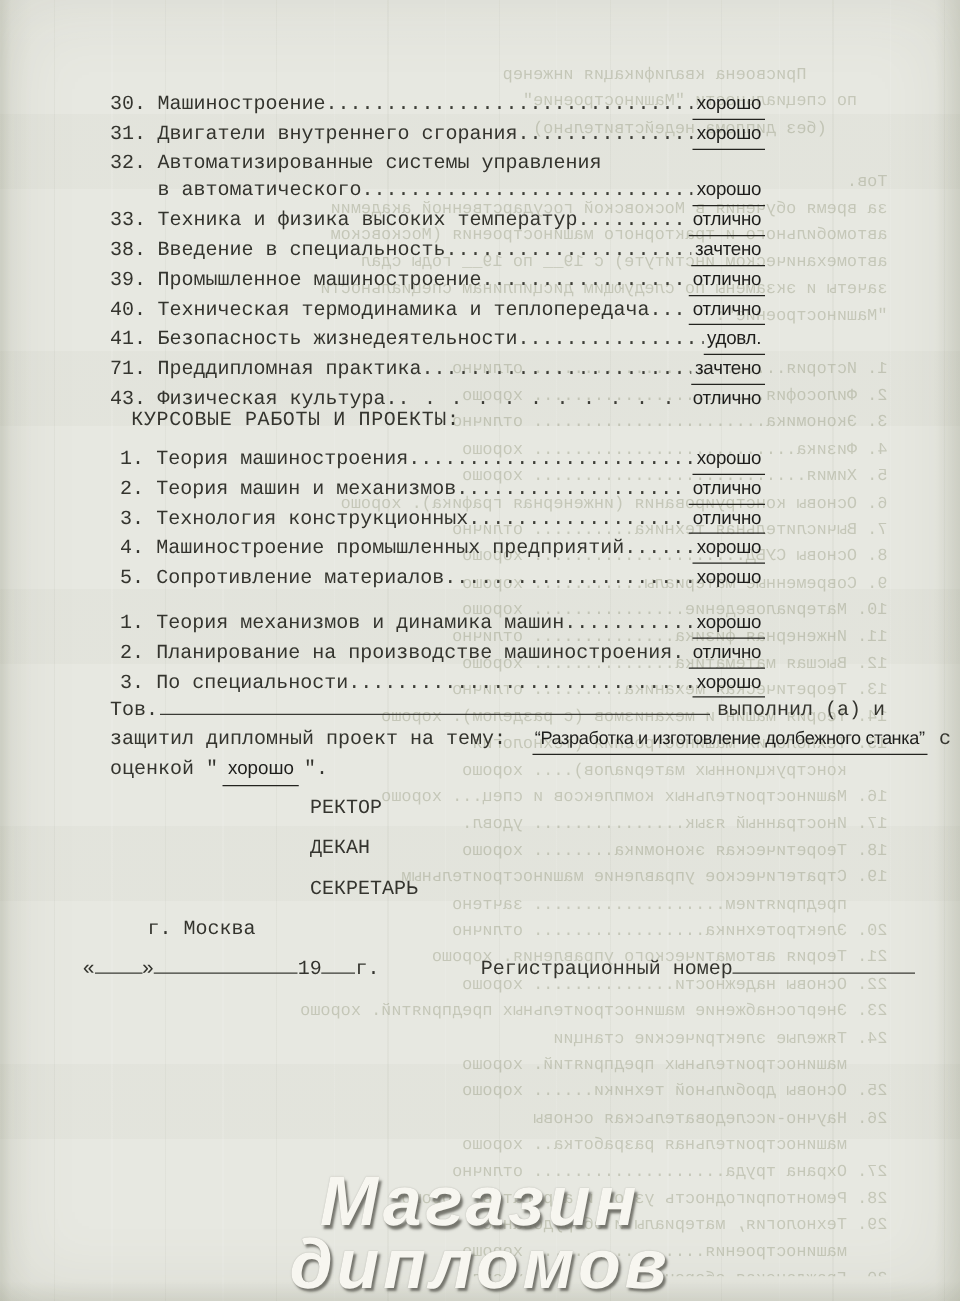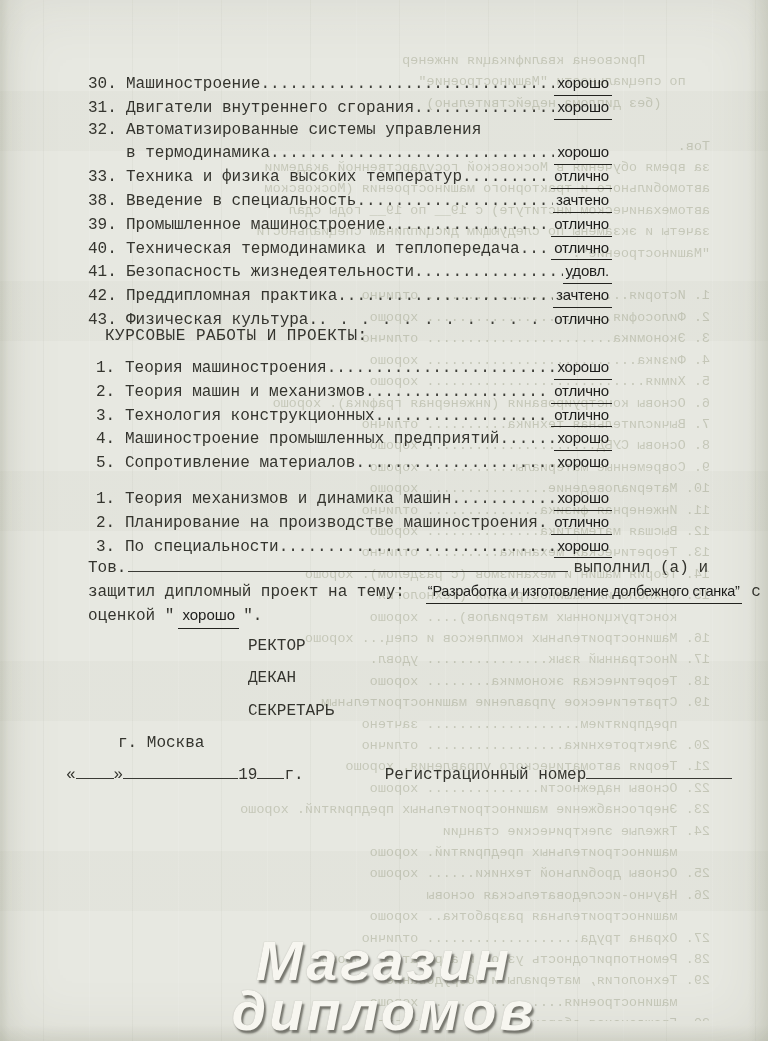--- a/index.html
+++ b/index.html
@@ -98,21 +98,21 @@
         <span class="name">Двигатели внутреннего сгорания</span>
         <span class="leader"></span>
         <span class="grade u">хорошо</span>
       </div>
       <div class="row">
         <span class="num">32.</span>
         <span class="name">Автоматизированные системы управления</span>
       </div>
       <div class="row">
         <span class="num"></span>
-        <span class="name">в термодинамика</span>
+        <span class="name">в автоматического</span>
         <span class="leader"></span>
         <span class="grade u">хорошо</span>
       </div>
       <div class="row">
         <span class="num">33.</span>
         <span class="name">Техника и физика высоких температур</span>
         <span class="leader"></span>
         <span class="grade u">отлично</span>
       </div>
       <div class="row">
@@ -133,21 +133,21 @@
         <span class="leader"></span>
         <span class="grade u">отлично</span>
       </div>
       <div class="row">
         <span class="num">41.</span>
         <span class="name">Безопасность жизнедеятельности</span>
         <span class="leader"></span>
         <span class="grade u">удовл.</span>
       </div>
       <div class="row">
-        <span class="num">42.</span>
+        <span class="num">71.</span>
         <span class="name">Преддипломная практика</span>
         <span class="leader"></span>
         <span class="grade u">зачтено</span>
       </div>
       <div class="row">
         <span class="num">43.</span>
         <span class="name">Физическая культура.</span>
         <span class="leader spaced"></span>
         <span class="grade">отлично</span>
       </div>

